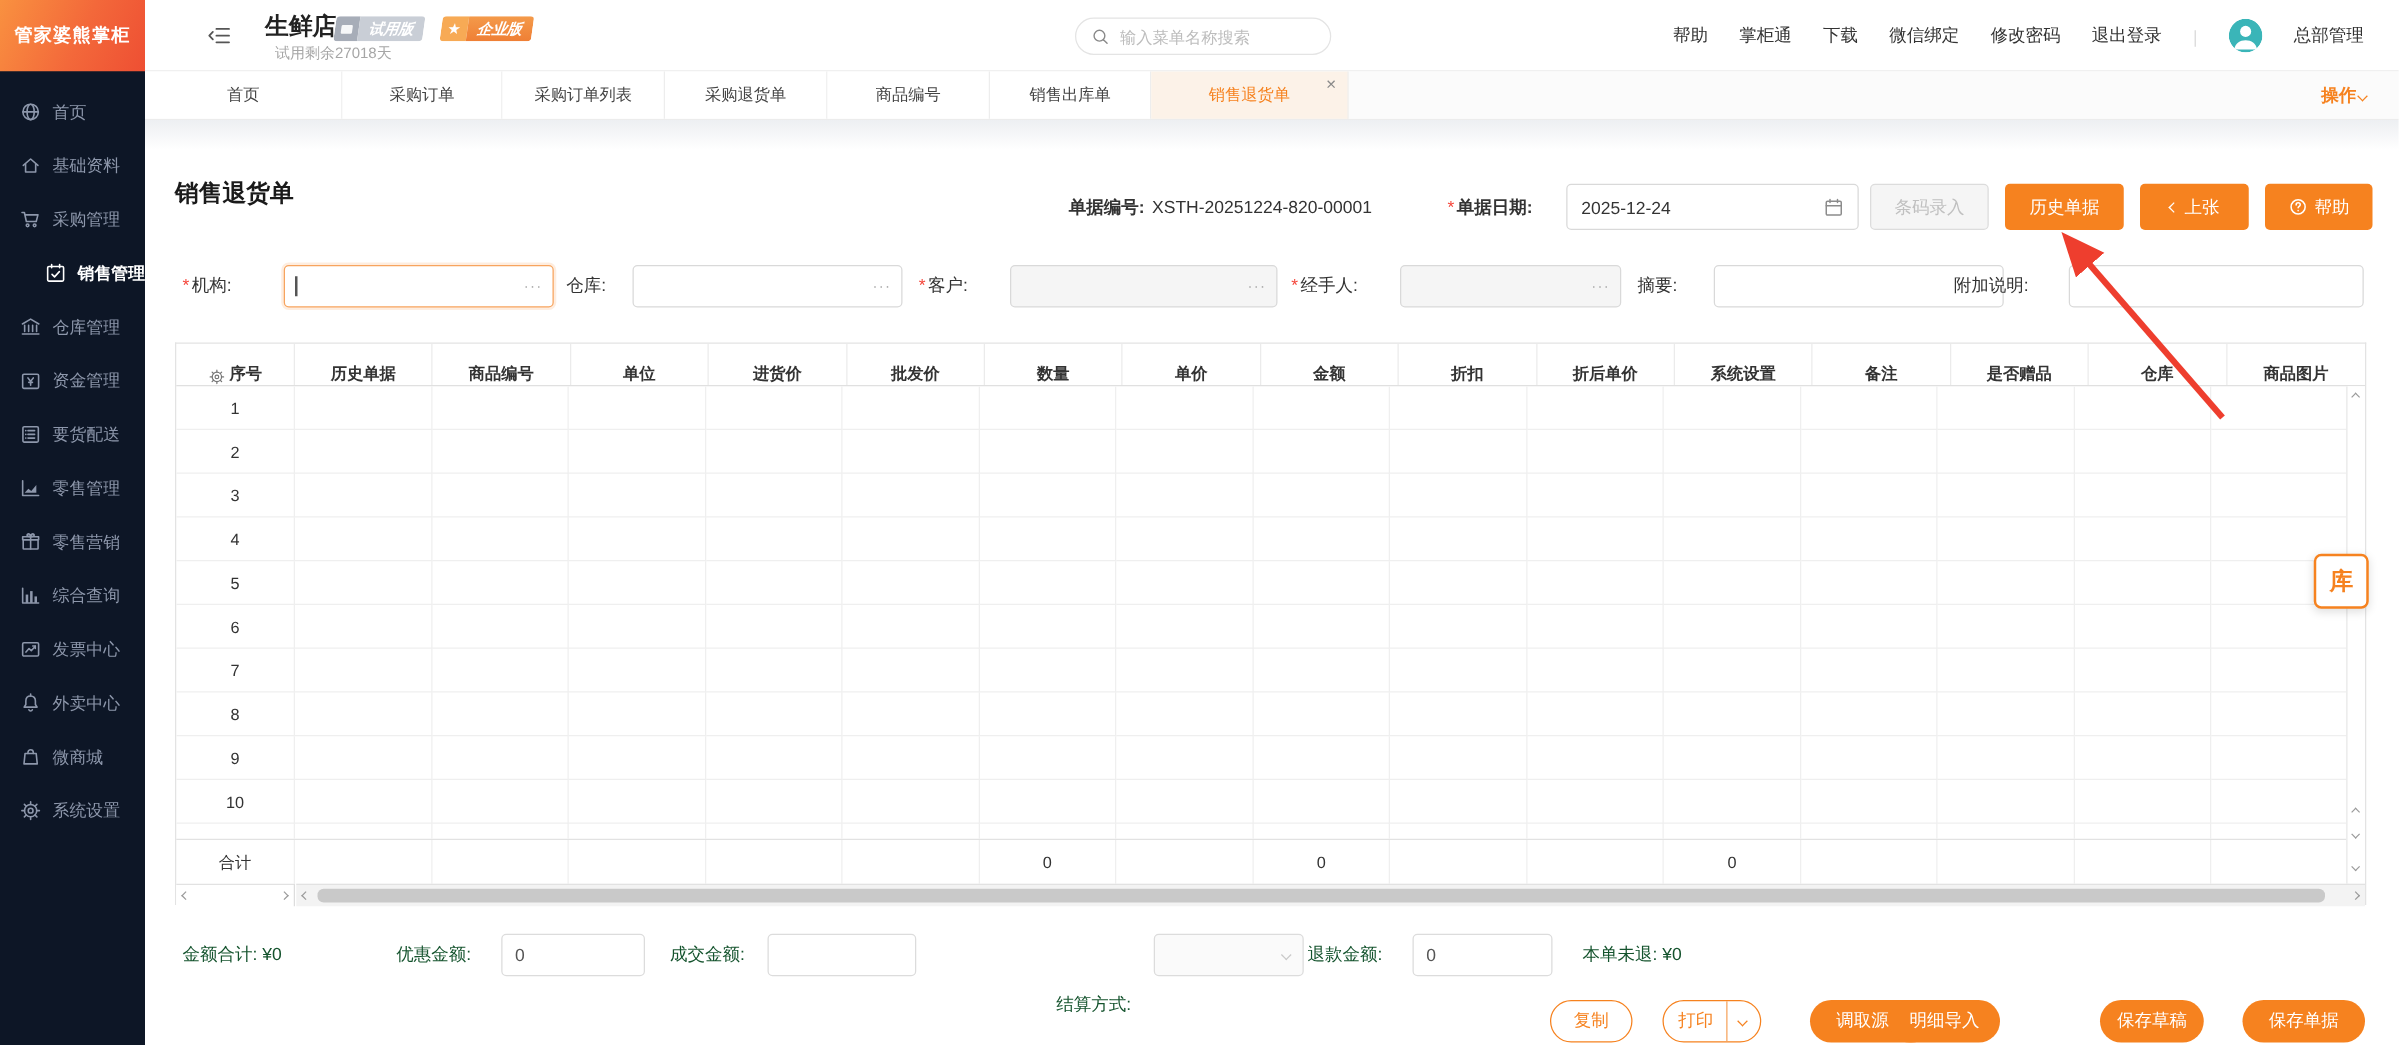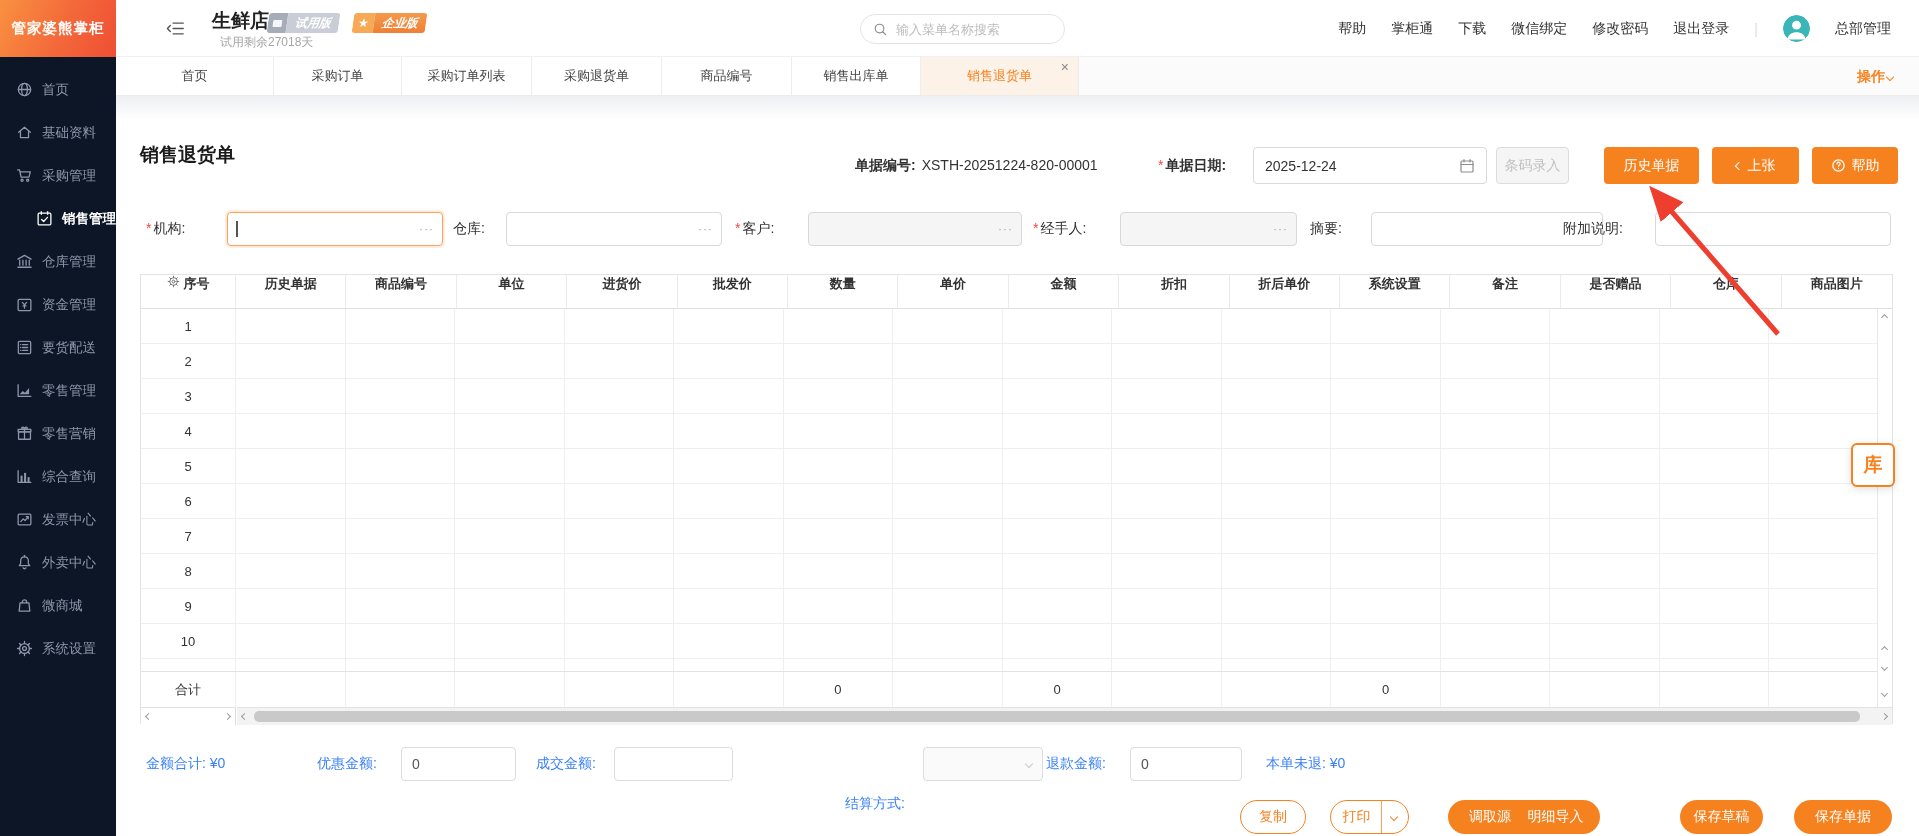--- a/index.html
+++ b/index.html
@@ -52,58 +52,58 @@
   .top-fade { position:absolute; left:0; right:0; top:0; height:24px; background:linear-gradient(#edeff2,rgba(255,255,255,0)); }
   .page-title { position:absolute; left:24px; top:46px; font-size:19px; font-weight:bold; color:#1a1a1a; }
 
   .docno { position:absolute; left:739px; top:61px; font-size:14px; display:flex; gap:6px; }
   .datefield-label { position:absolute; left:1042px; top:61px; font-size:14px; }
   .req { color:#f5483d; margin-right:2px; }
   .date-input { position:absolute; left:1137px; top:51px; width:234px; height:37px; border:1px solid #d9d9d9; border-radius:4px;
                 display:flex; align-items:center; justify-content:space-between; padding:0 11px; font-size:14px; background:#fff; cursor:pointer; }
   .date-input svg { width:16px; height:16px; color:#8c8c8c; }
   .tbtn { position:absolute; top:51px; height:37px; border-radius:4px; font-size:14px; display:flex; align-items:center; justify-content:center; gap:6px; cursor:pointer; }
-  .tbtn.disabled { left:1380px; width:73px; background:#f5f5f5; border:1px solid #dcdcdc; color:#c0c0c0; cursor:default; }
+  .tbtn.disabled { left:1380px; width:95px; background:#f5f5f5; border:1px solid #dcdcdc; color:#c0c0c0; cursor:default; }
   .tbtn.solid { background:#f6821f; color:#fff; border:none; }
   .tbtn.history { left:1488px; width:95px; }
   .tbtn.prev { left:1596px; width:87px; }
   .tbtn.help { left:1696px; width:86px; }
   .tbtn.help svg { width:15px; height:15px; }
 
   
   .fl { position:absolute; top:124px; font-size:14px; color:#333; white-space:nowrap; }
   .fi { position:absolute; top:116px; height:34px; border:1px solid #d9d9d9; border-radius:4px; background:#fff; display:flex; align-items:center; padding:0 8px; }
   .fi .dots { margin-left:auto; color:#a8a8a8; font-size:12px; letter-spacing:1px; }
   .fi.focused { border-color:#f7a45e; box-shadow:0 0 0 2px rgba(246,130,31,.14); }
   .fi.disabled { background:#f5f5f5; }
   .caret { width:1.5px; height:16px; background:#555; }
 
   
   .grid-wrap { position:absolute; left:24px; top:178px; width:1753px; height:450px; border:1px solid #e3e3e3; border-bottom:none; }
   .g-header { display:grid; grid-template-columns:95px repeat(15,1fr); height:34px; border-bottom:1px solid #e0e0e0; }
-  .g-header .hc { display:flex; align-items:flex-start; justify-content:center; gap:4px; font-size:13px; font-weight:bold; color:#333; border-right:1px solid #ebebeb; }
+  .g-header .hc { display:flex; align-items:flex-end; justify-content:center; gap:4px; font-size:13px; font-weight:bold; color:#333; border-right:1px solid #ebebeb; }
   .g-header .hc:last-child { border-right:none; }
   .g-header .hc svg { width:13px; height:13px; color:#777; cursor:pointer; }
   .g-body { width:1738px; height:362px; overflow:hidden; }
   .g-row { display:grid; grid-template-columns:95px repeat(15,1fr); height:35px; }
   .g-row .c { border-right:1px solid #efefef; border-bottom:1px solid #efefef; display:flex; align-items:center; justify-content:center; font-size:13px; color:#333; }
   .g-total { display:grid; grid-template-columns:95px repeat(15,1fr); width:1738px; height:36px; border-top:1px solid #e2e2e2; }
   .g-total .c { border-right:1px solid #efefef; display:flex; align-items:center; justify-content:center; font-size:13px; color:#333; }
   .vscroll { position:absolute; right:0; top:34px; width:15px; height:398px; background:#fff; border-left:1px solid #e8e8e8; }
   .vsch { position:absolute; left:4px; }
   .hs-left { position:absolute; left:0; top:432px; width:95px; height:18px; background:#fff; border-right:1px solid #ddd; border-top:1px solid #e2e2e2; display:flex; align-items:center; justify-content:space-between; padding:0 5px; }
   .hs-track { position:absolute; left:96px; right:0; top:432px; height:18px; background:#f3f3f3; border-top:1px solid #e2e2e2; }
   .hs-thumb { position:absolute; left:17px; right:32px; top:3px; height:11px; background:#c9c9c9; border-radius:5px; }
   .chv { display:inline-block; width:6px; height:6px; border-right:1.6px solid currentColor; border-bottom:1.6px solid currentColor; }
   .chv.down { transform:rotate(45deg); } .chv.up { transform:rotate(-135deg); }
   .chv.left { transform:rotate(135deg); } .chv.right { transform:rotate(-45deg); }
   .chv.sm { width:5px; height:5px; color:#9a9a9a; }
 
   
-  .foot-lab { position:absolute; top:659px; font-size:14px; color:#3b82f6; white-space:nowrap; }
+  .foot-lab { position:absolute; top:659px; font-size:14px; color:#14532d; white-space:nowrap; }
   .foot-val { font-weight:normal; }
   .fin { position:absolute; top:651px; height:34px; border:1px solid #dcdcdc; border-radius:4px; background:#fff; display:flex; align-items:center; padding:0 10px; font-size:14px; color:#555; }
   .fin.sel { background:#fafafa; color:#c9c9c9; justify-content:flex-end; }
   .abtn { position:absolute; top:704px; height:34px; border-radius:17px; font-size:14px; display:flex; align-items:center; justify-content:center; cursor:pointer; }
   .abtn.outline { border:1px solid #f6821f; color:#f6821f; background:#fff; }
   .abtn.solid { background:#f6821f; color:#fff; }
   .print-div { width:1px; height:32px; background:#f6a45e; margin:0 9px 0 10px; }
 
   .float-lib { position:absolute; left:1735px; top:347px; width:44px; height:44px; border:2px solid #f6821f; border-radius:6px; background:#fff;
                color:#f6821f; font-size:19px; font-weight:bold; display:flex; align-items:center; justify-content:center;

